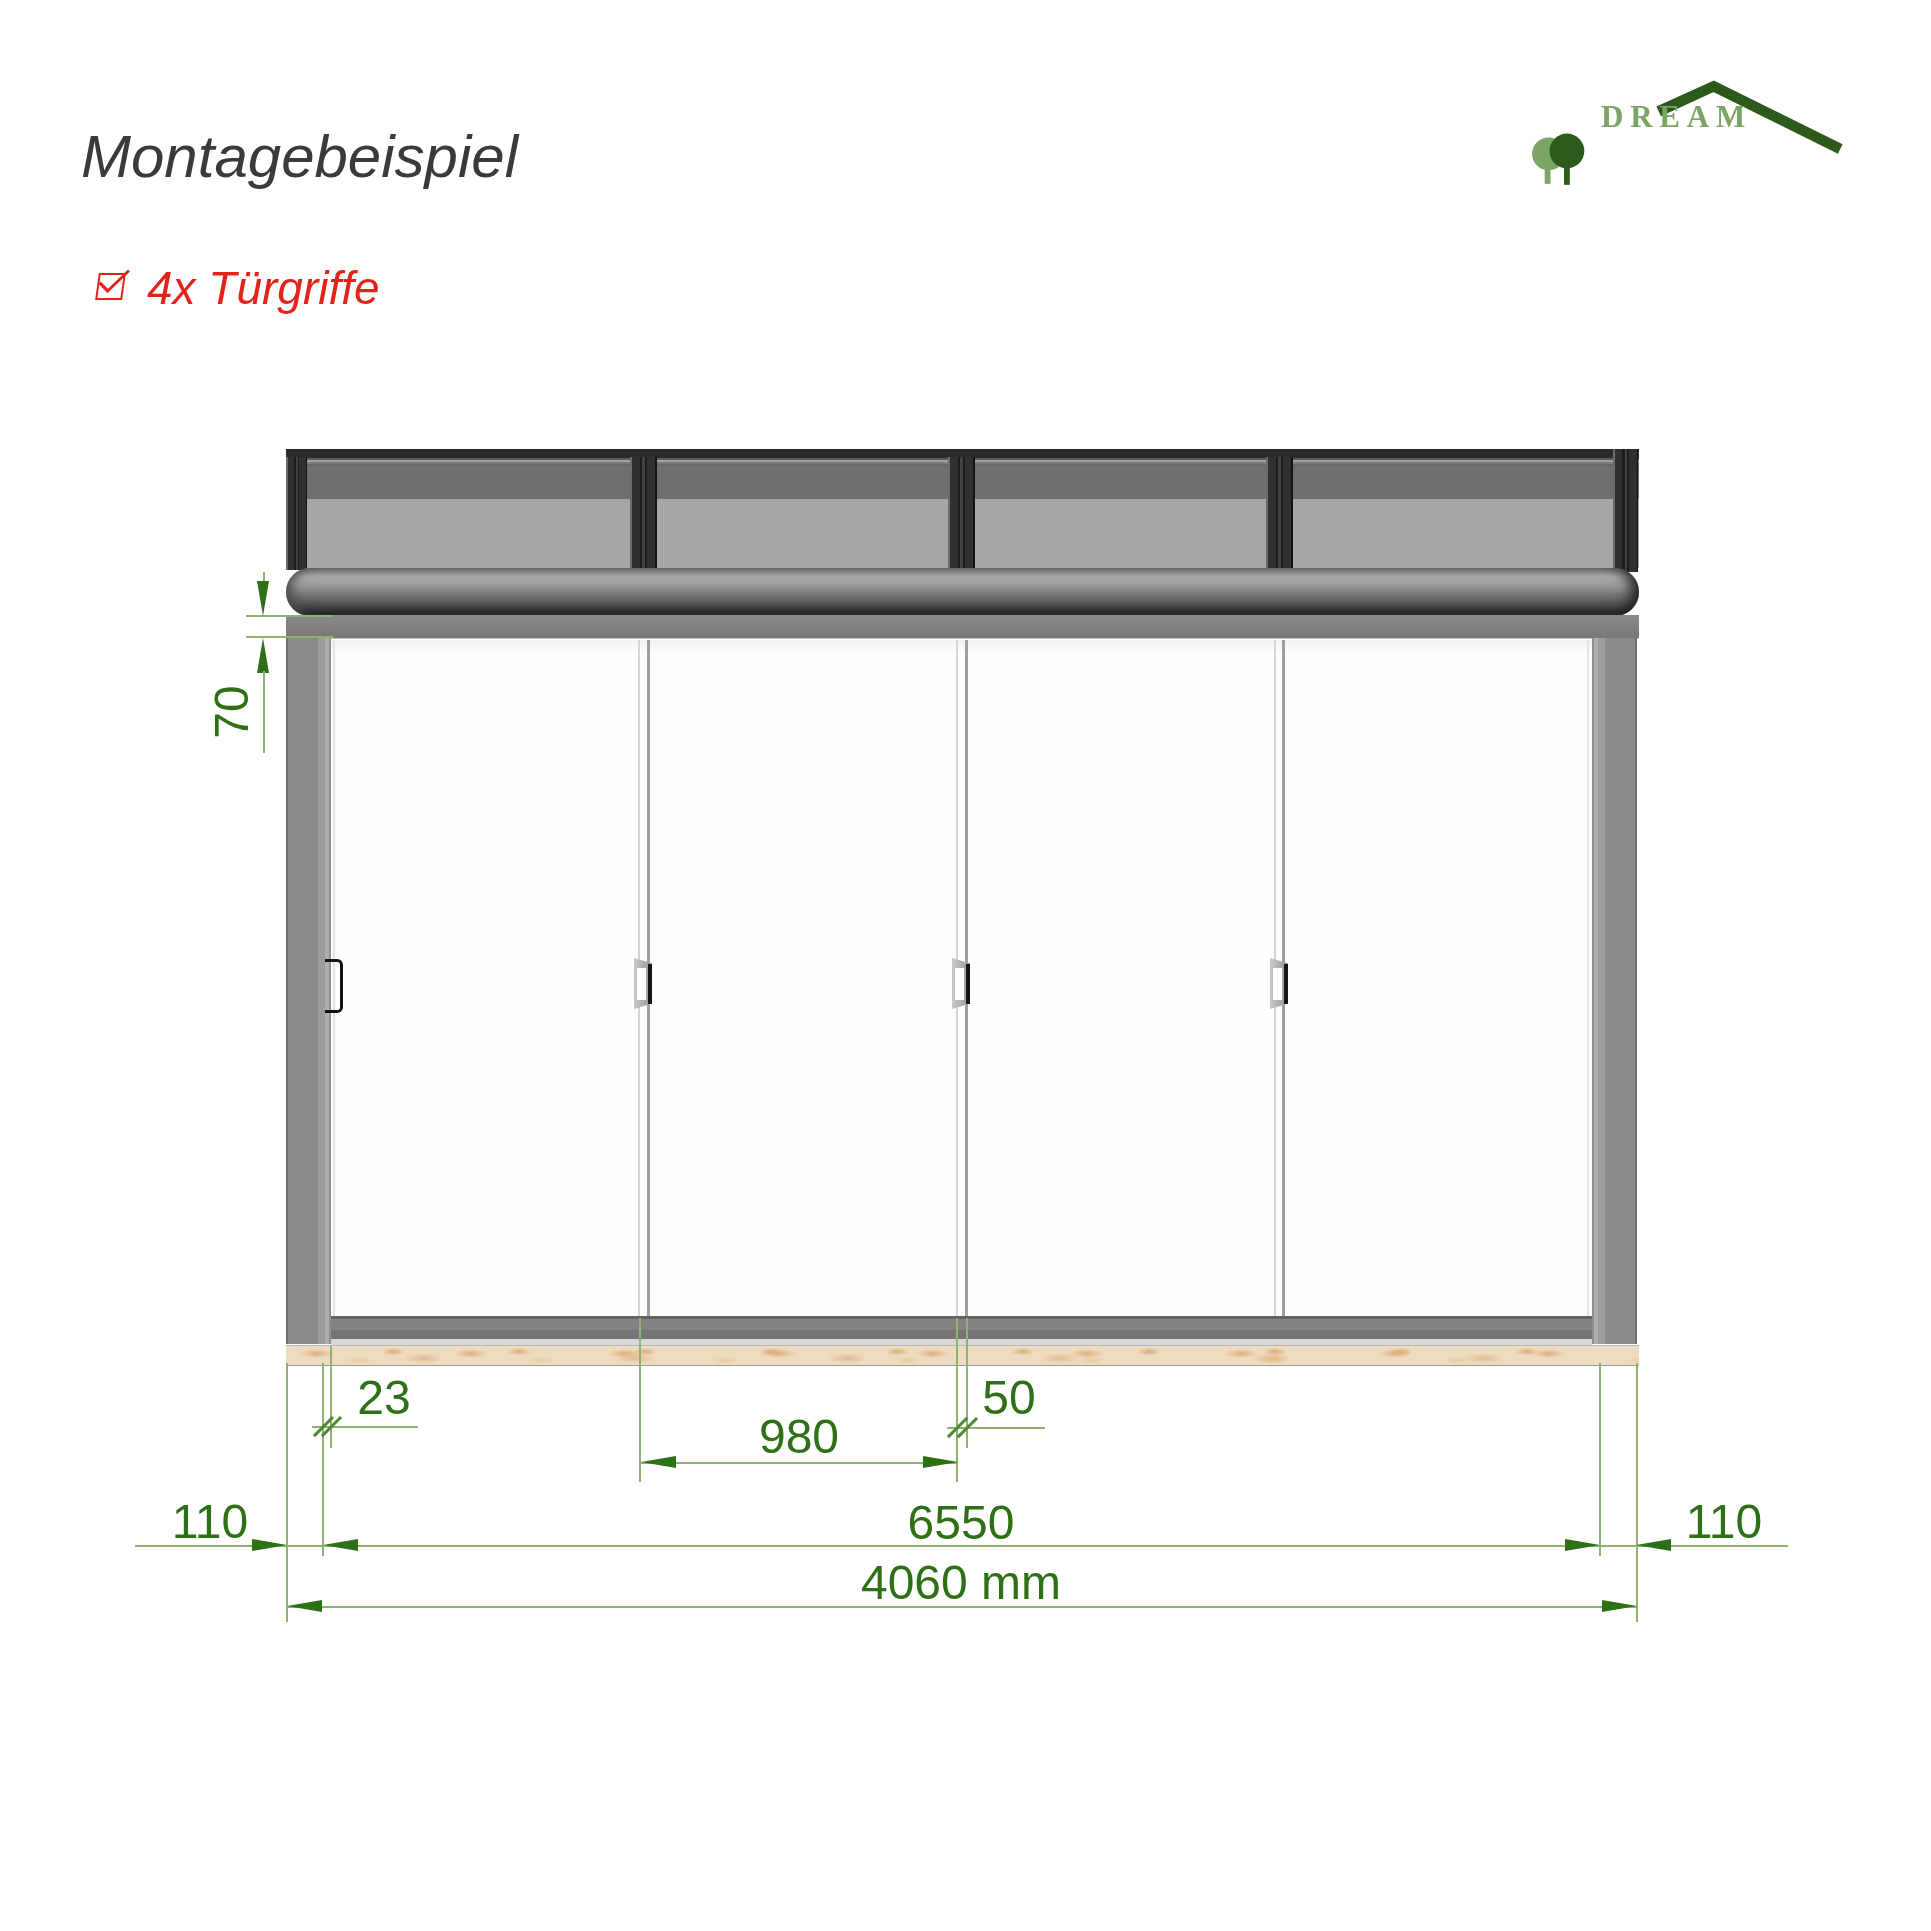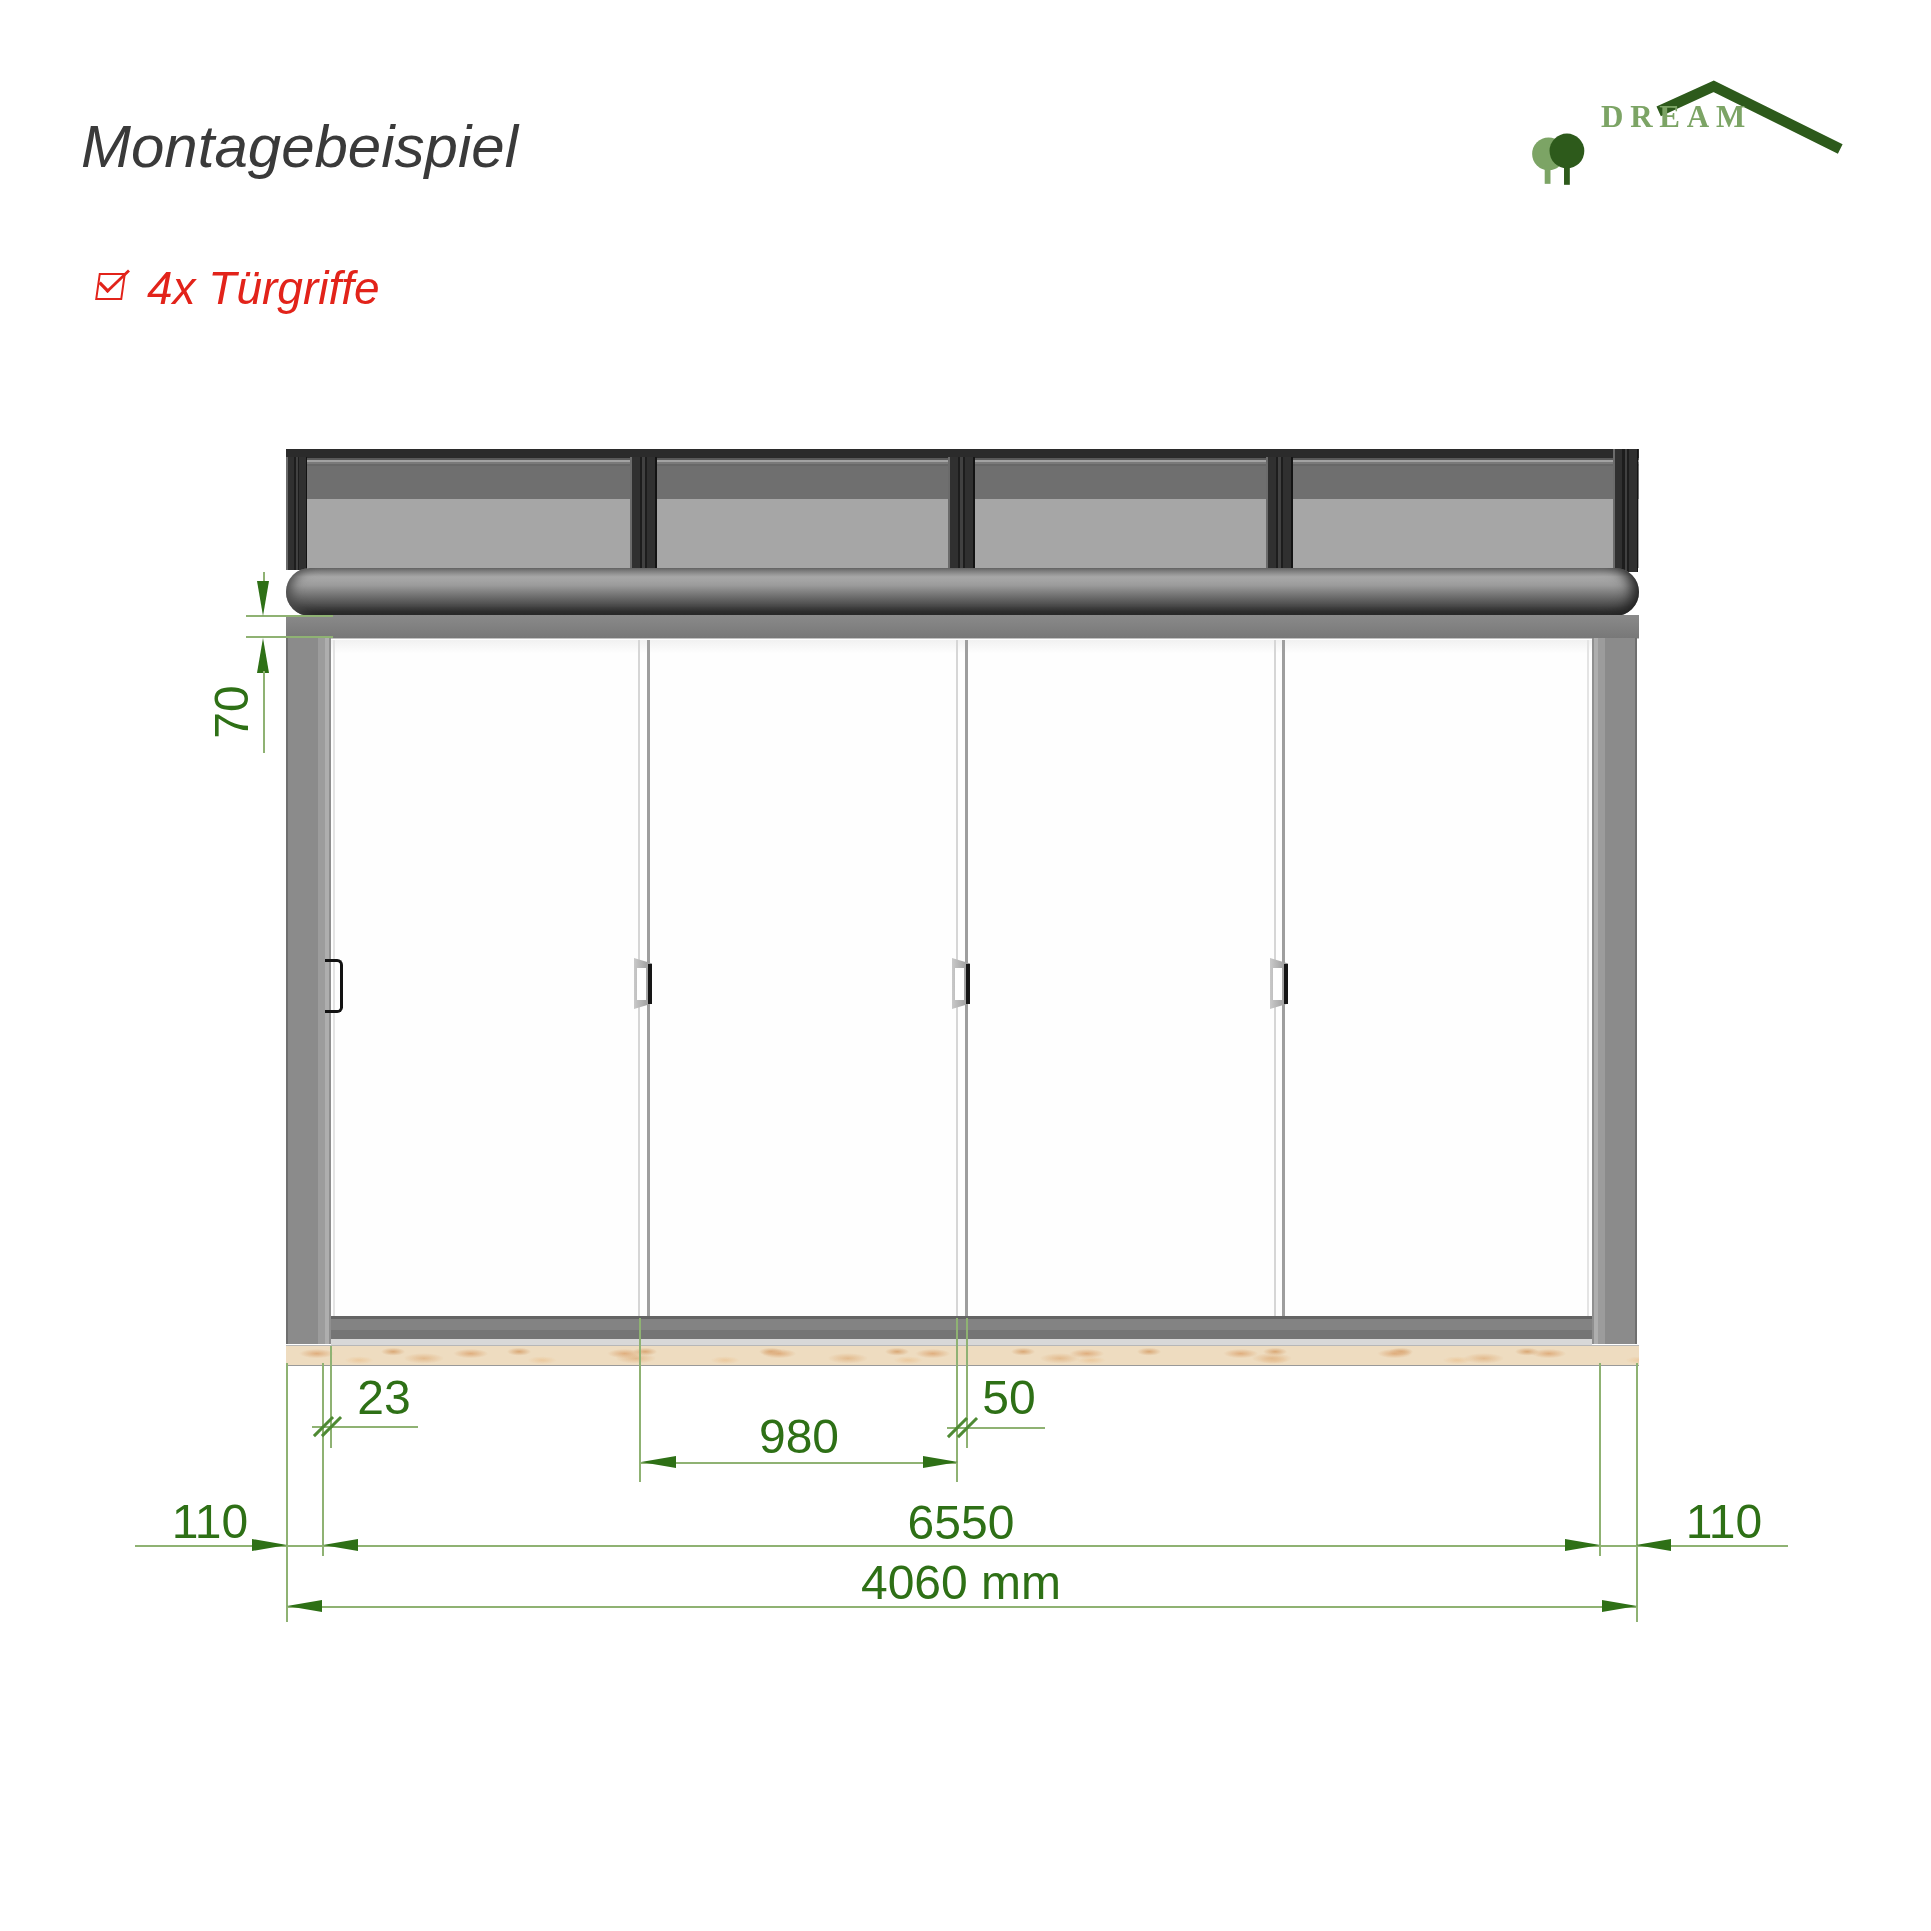--- a/index.html
+++ b/index.html
@@ -1,21 +1,21 @@
 <!DOCTYPE html>
 <html><head>
 <meta charset="utf-8">
 <style>
   html,body{margin:0;padding:0;background:#ffffff;}
   #canvas{position:relative;width:1931px;height:1931px;background:#ffffff;overflow:hidden;
           font-family:"Liberation Sans",sans-serif;}
   .abs{position:absolute;}
 
   
-  .title{left:81px;top:112px;font-size:60px;font-style:italic;color:#3a3a3a;letter-spacing:0px;}
+  .title{left:81px;top:122px;font-size:60px;font-style:italic;color:#3a3a3a;letter-spacing:0px;}
   .chk-row{left:97px;height:54px;display:flex;align-items:flex-start;}
   .chk-row.r1{top:263px;} .chk-row.r2{top:321px;}
   .chk-box{position:relative;width:23px;height:23px;border:2.9px solid #e2231a;margin-top:9.7px;
            transform:skewX(-8deg);}
   .check-icon{position:absolute;left:6.8px;top:-11.6px;width:10.6px;height:26px;
               border-right:3.9px solid #e2231a;border-bottom:3.9px solid #e2231a;
               transform:rotate(42deg);}
   .chk-label{font-size:46px;font-style:italic;color:#e2231a;padding-left:23px;line-height:50px;}
 
   

